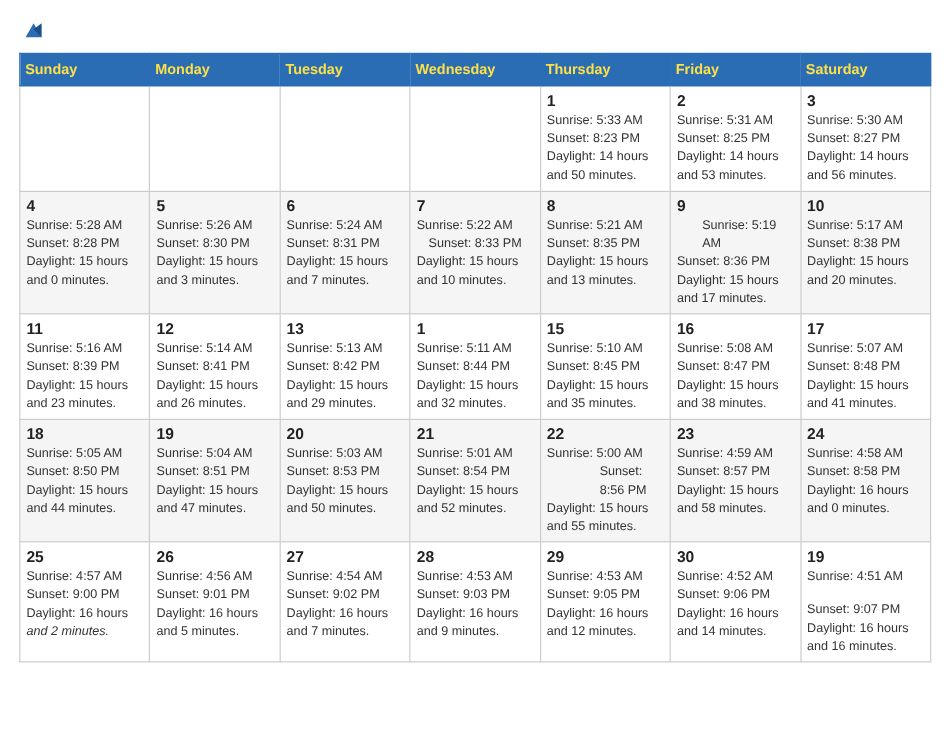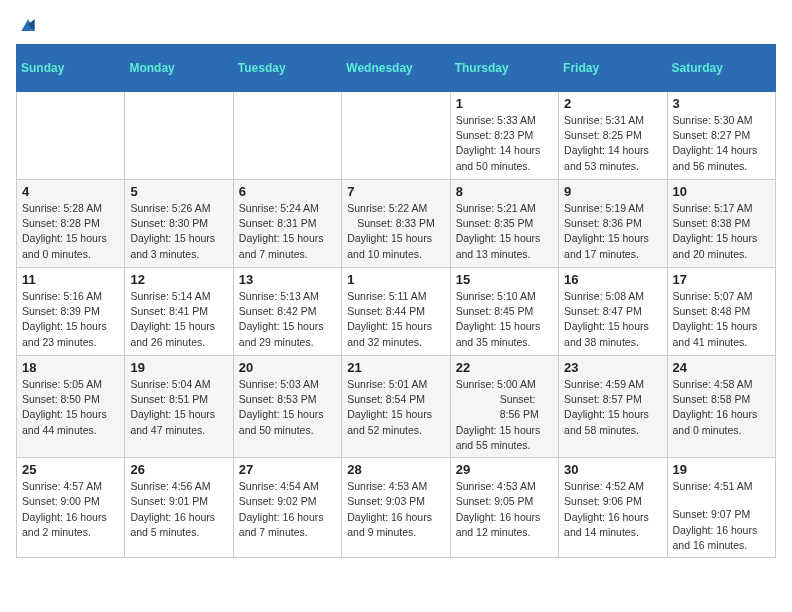--- a/index.html
+++ b/index.html
@@ -44,22 +44,22 @@
       font-size: 15px;
       color: #444;
     }
     table {
       width: 100%;
       border-collapse: collapse;
       font-size: 11px;
     }
     thead th {
       background: #2a6db5;
-      color: #5eead4;
-      padding: 16px 4px;
+      color: #fde047;
+      padding: 6px 4px;
       text-align: left;
       font-size: 12px;
       font-weight: bold;
       border: 1px solid #2a6db5;
     }
     tbody td {
       border: 1px solid #ccc;
       vertical-align: top;
       padding: 4px 5px;
       height: 88px;
@@ -181,21 +181,21 @@
         </td>
         <td>
           <span class="day-num">8</span>
           <span class="cell-text" style="display: block;">Sunrise: 5:21 AM</span>
           <span class="cell-text" style="display: block;">Sunset: 8:35 PM</span>
           <span class="cell-text" style="display: block;">Daylight: 15 hours</span>
           <span class="cell-text" style="display: block;">and 13 minutes.</span>
         </td>
         <td>
           <span class="day-num">9</span>
-          <span class="cell-text" style="display: block;">Sunrise: 5:19 AM</span>
+          <span class="cell-text" style="display: block; margin-left: 21px;">Sunrise: 5:19 AM</span>
           <span class="cell-text" style="display: block;">Sunset: 8:36 PM</span>
           <span class="cell-text" style="display: block;">Daylight: 15 hours</span>
           <span class="cell-text" style="display: block;">and 17 minutes.</span>
         </td>
         <td>
           <span class="day-num">10</span>
           <span class="cell-text" style="display: block;">Sunrise: 5:17 AM</span>
           <span class="cell-text" style="display: block;">Sunset: 8:38 PM</span>
           <span class="cell-text" style="display: block;">Daylight: 15 hours</span>
           <span class="cell-text" style="display: block;">and 20 minutes.</span>
@@ -302,21 +302,21 @@
           <span class="cell-text" style="display: block;">Daylight: 16 hours</span>
           <span class="cell-text" style="display: block;">and 0 minutes.</span>
         </td>
       </tr>
       <tr>
         <td>
           <span class="day-num">25</span>
           <span class="cell-text" style="display: block;">Sunrise: 4:57 AM</span>
           <span class="cell-text" style="display: block;">Sunset: 9:00 PM</span>
           <span class="cell-text" style="display: block;">Daylight: 16 hours</span>
-          <span class="cell-text" style="display: block;">and 2 minutes.</span>
+          <span class="cell-text" style="display: block; font-style: italic;">and 2 minutes.</span>
         </td>
         <td>
           <span class="day-num">26</span>
           <span class="cell-text" style="display: block;">Sunrise: 4:56 AM</span>
           <span class="cell-text" style="display: block;">Sunset: 9:01 PM</span>
           <span class="cell-text" style="display: block;">Daylight: 16 hours</span>
           <span class="cell-text" style="display: block;">and 5 minutes.</span>
         </td>
         <td>
           <span class="day-num">27</span>

